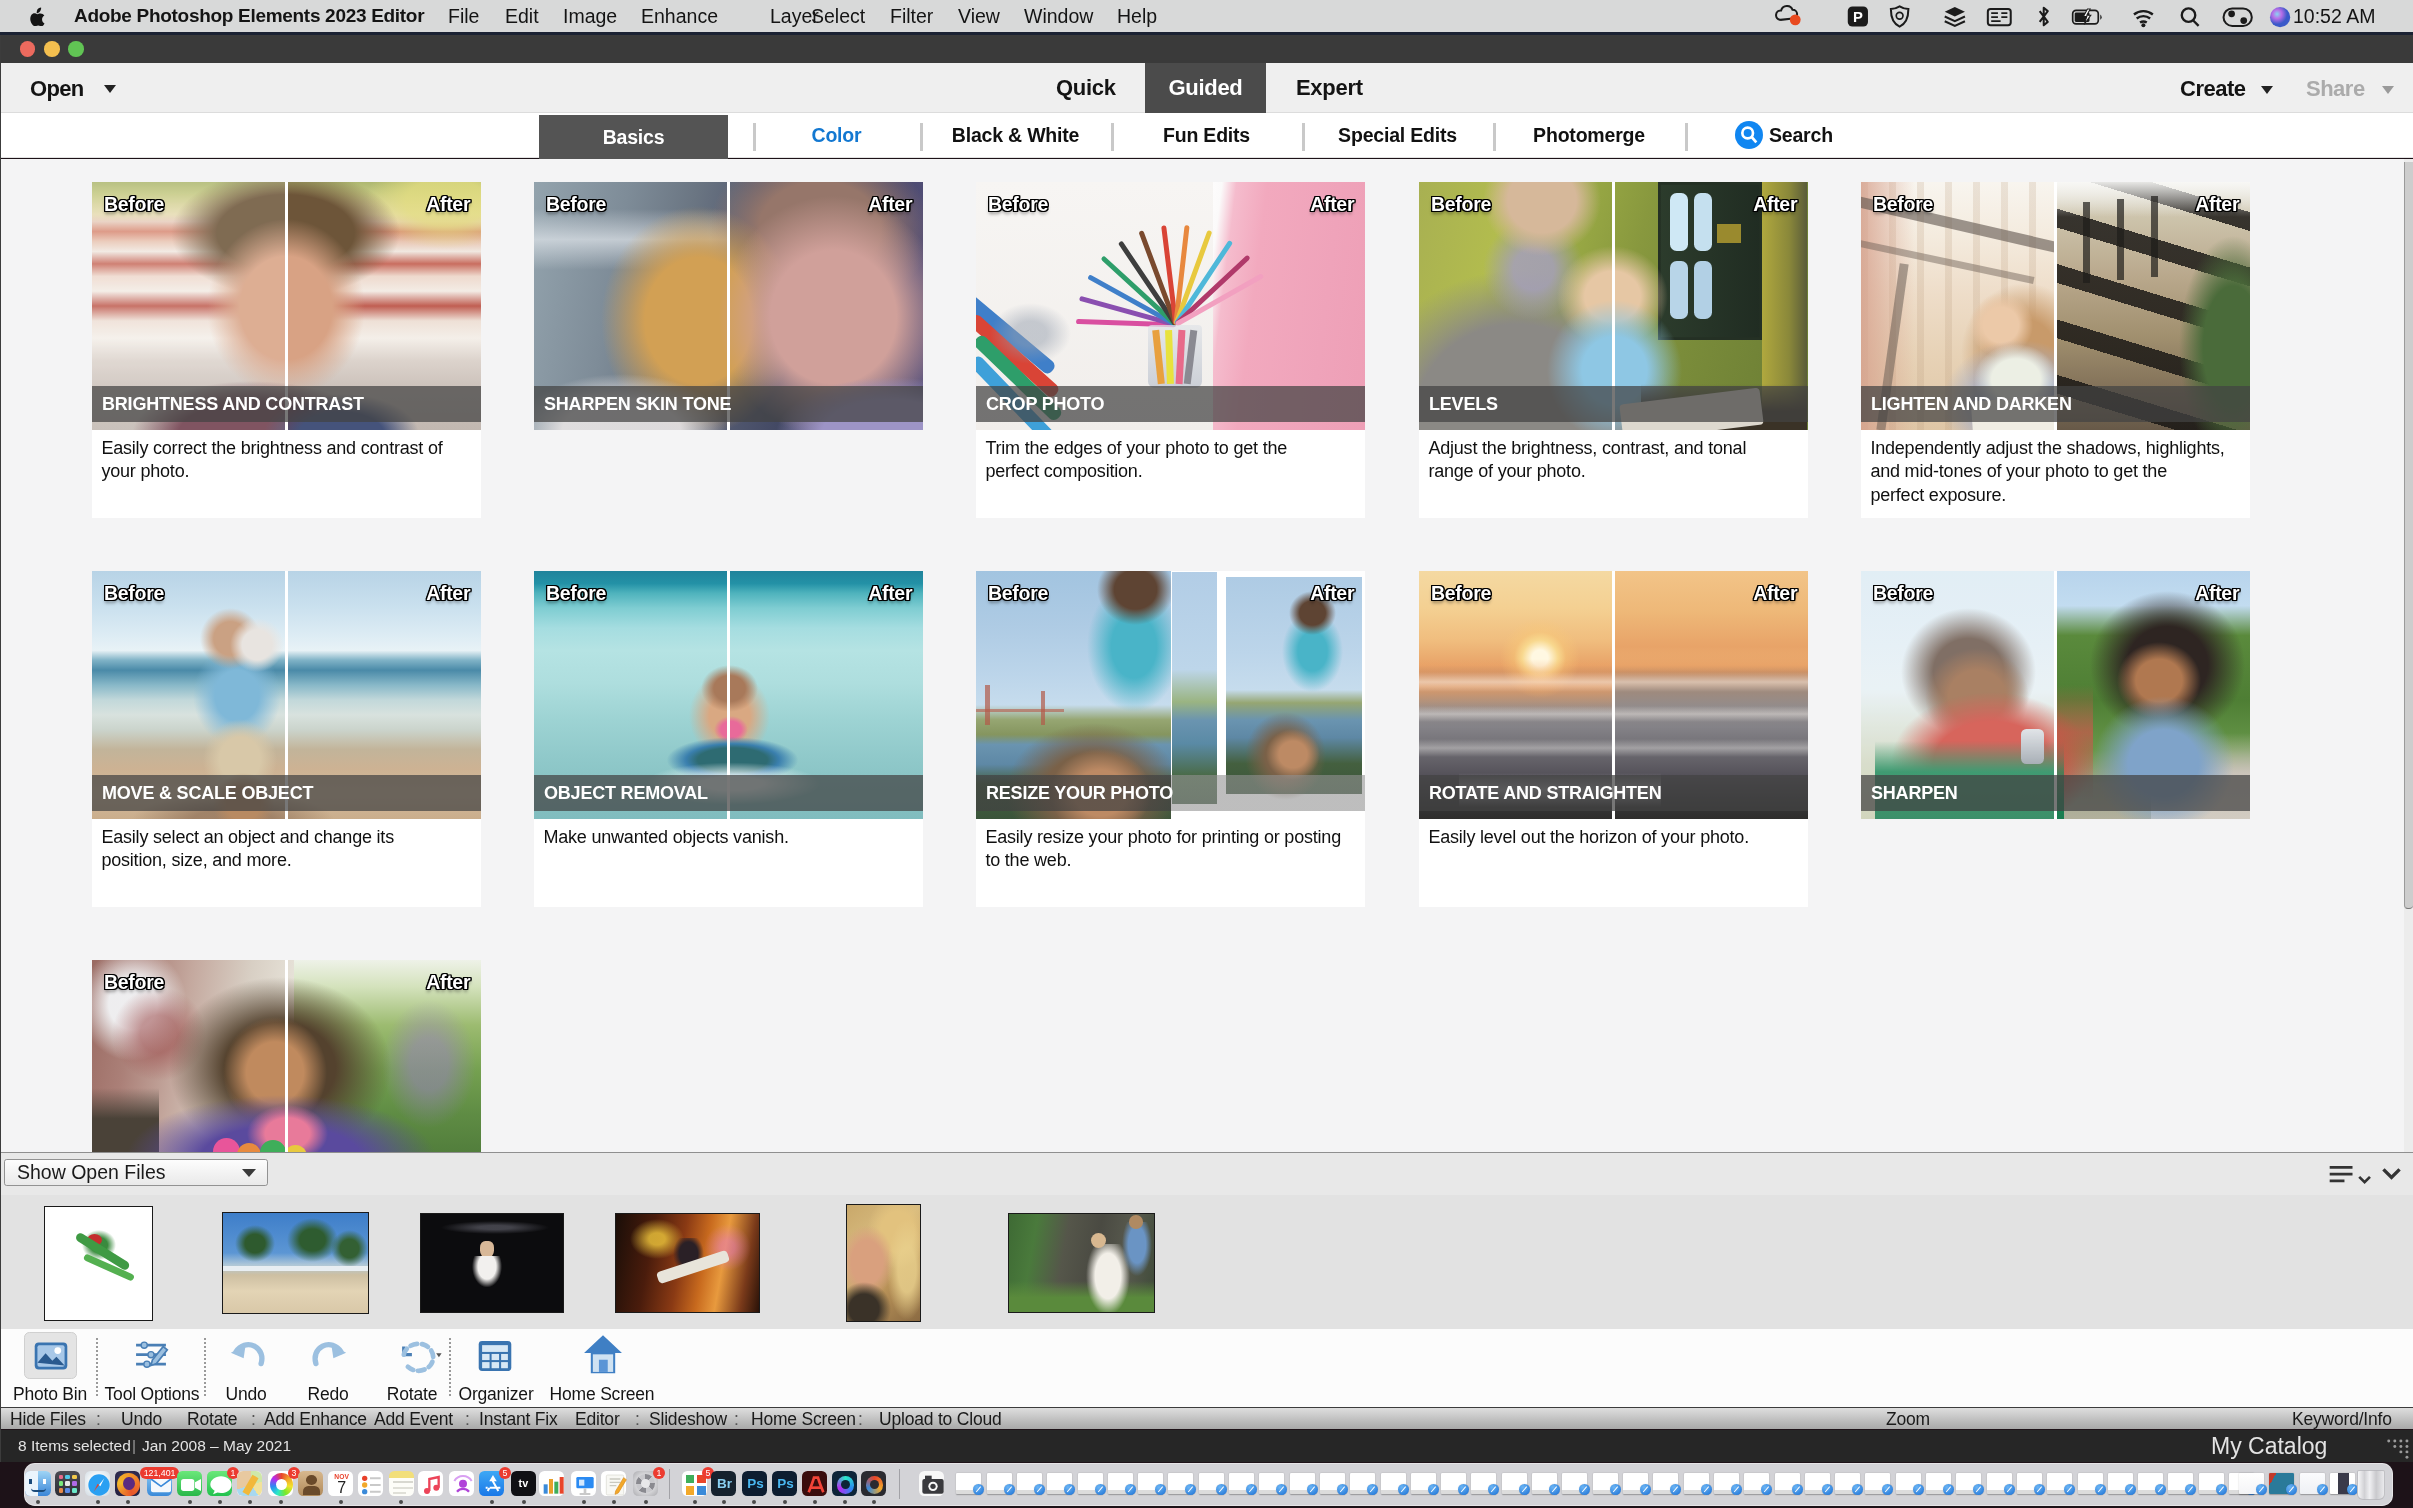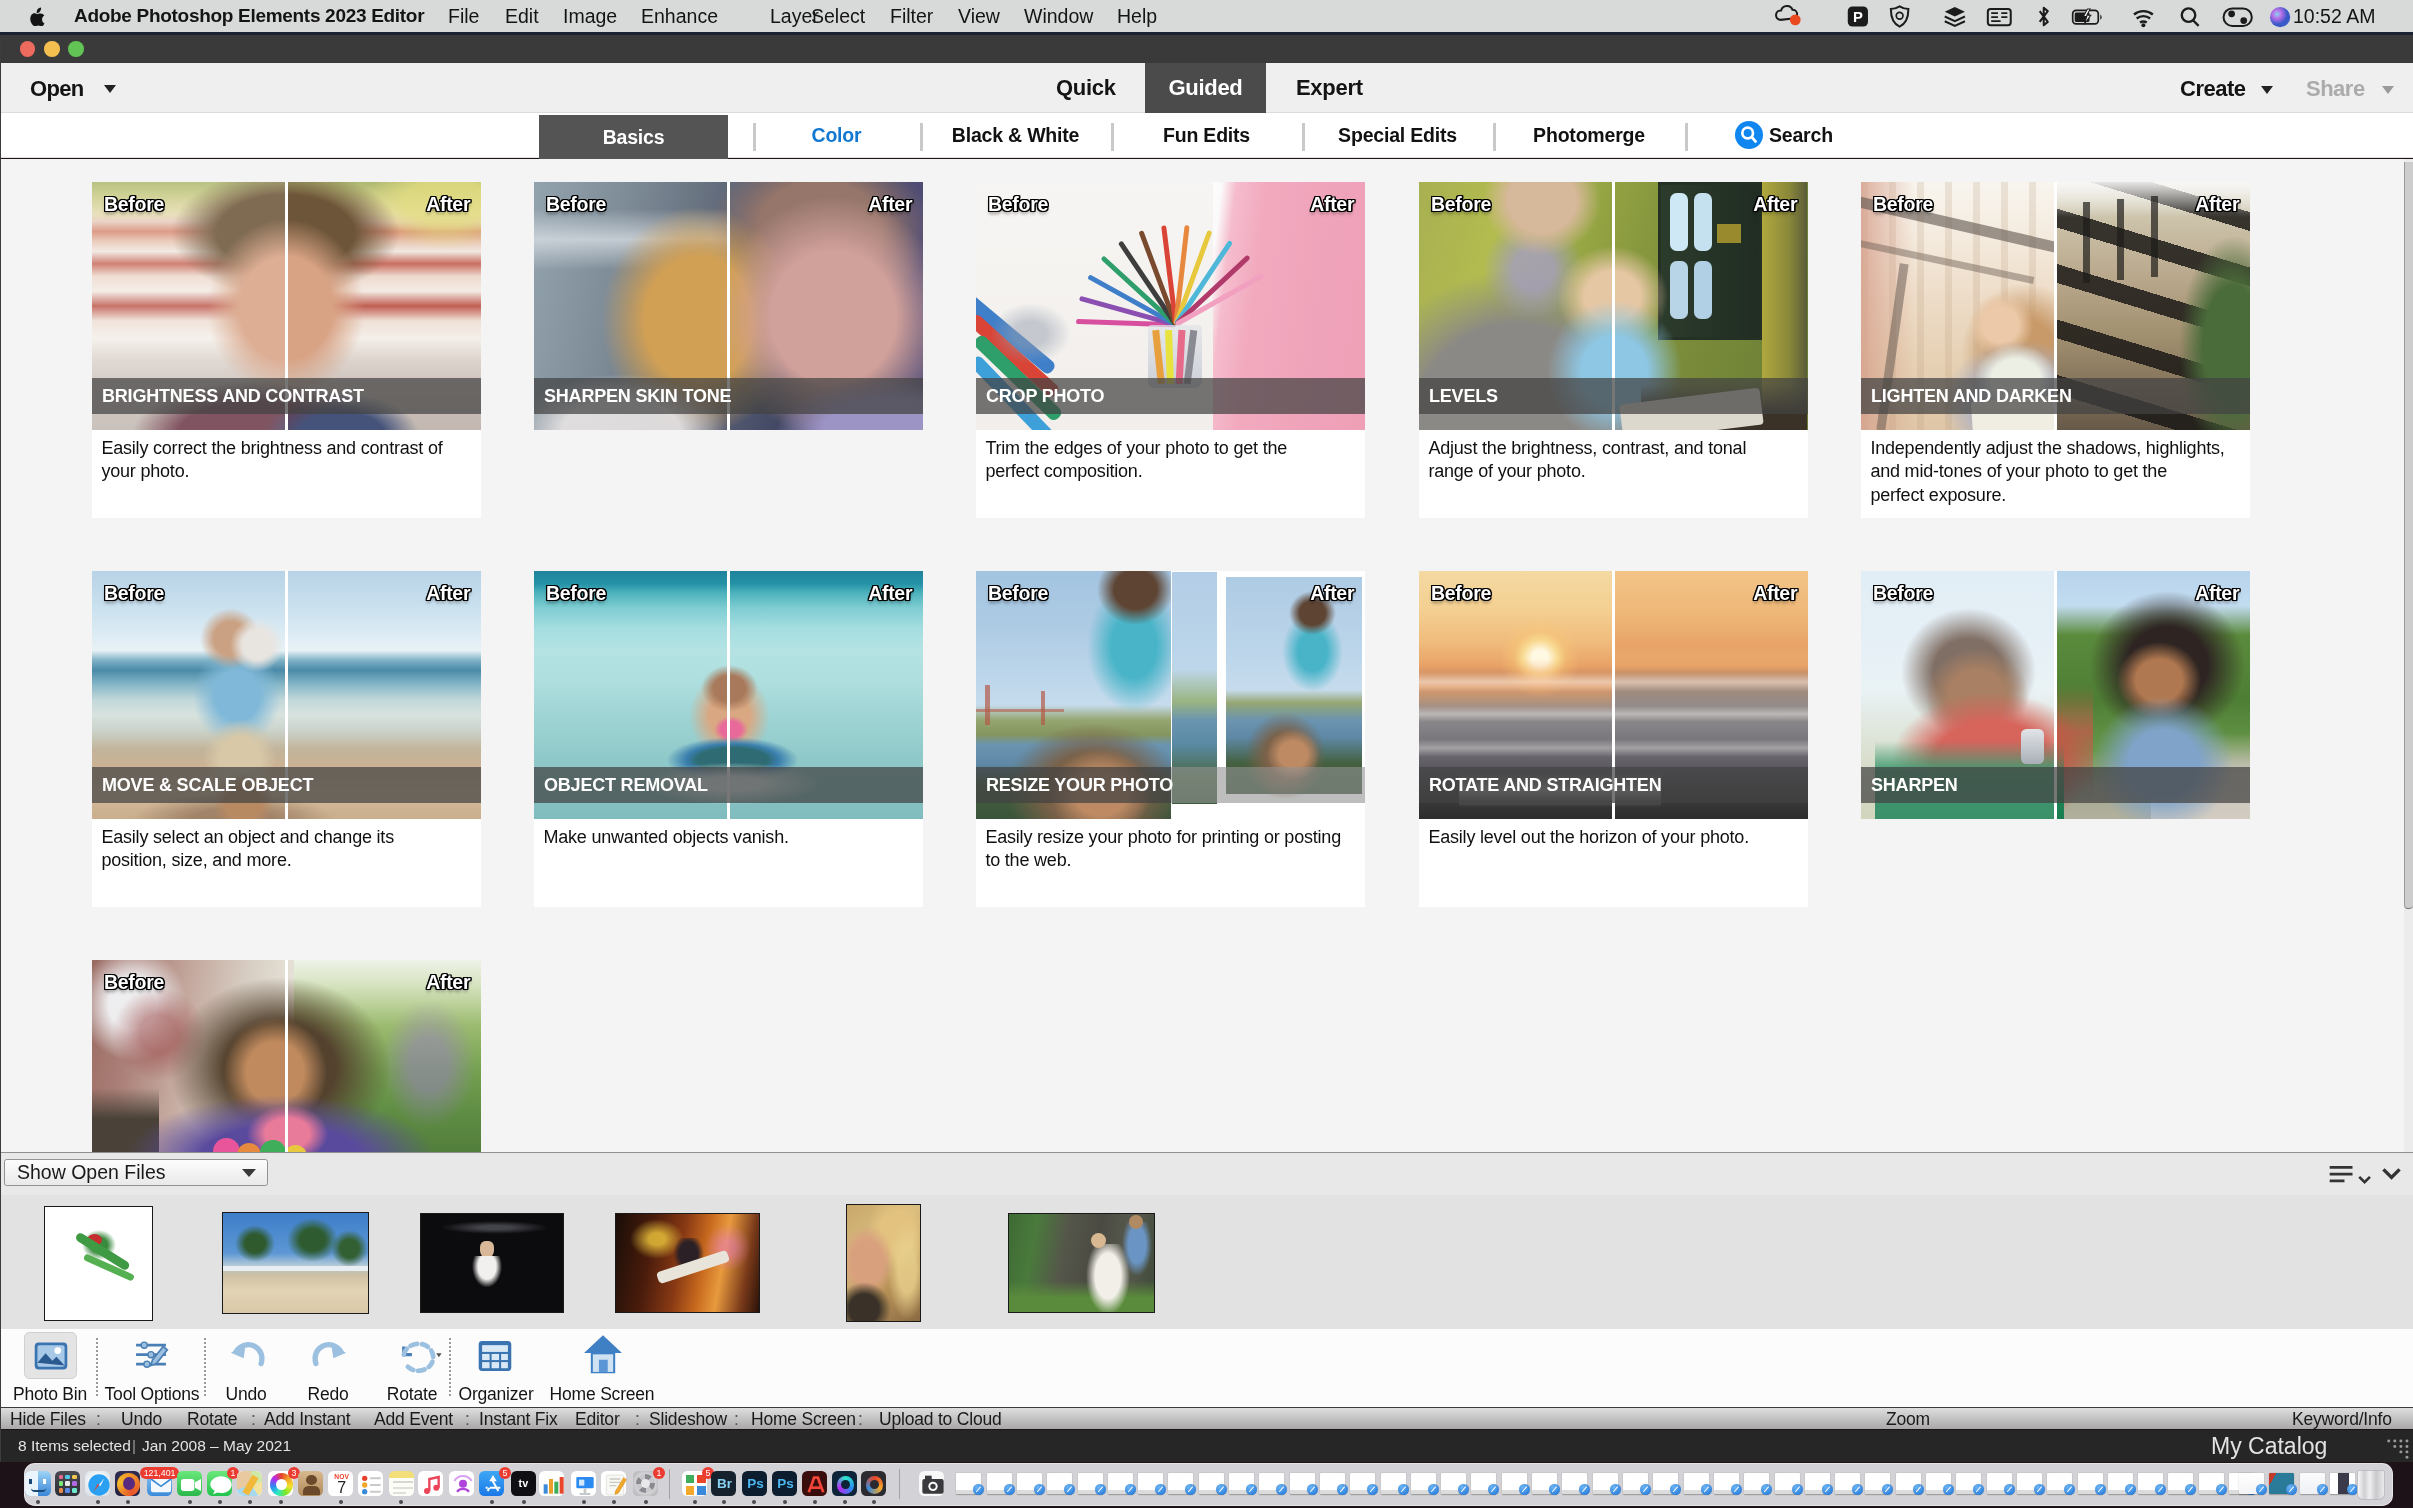--- a/index.html
+++ b/index.html
@@ -15,21 +15,21 @@
 #tabrow{left:0;top:112px;width:2413px;height:46px;background:#fff;border-bottom:0.7px solid #e2e2e2}
 .tr-div{position:absolute;top:11.4px;width:3.4px;height:28px;background:#c9c9c9}
 .tabtxt{position:absolute;top:0;height:46px;line-height:46px;font-weight:bold;font-size:19.5px;letter-spacing:-0.2px;color:#111;text-align:center}
 
 #content{left:0;top:159px;width:2413px;height:993px;background:#f4f4f5}
 .card{position:absolute;width:389px}
 .ph{position:absolute;left:0;top:0;width:389px;overflow:hidden}
 .ph>div{position:absolute}
 .bal{position:absolute;top:11.4px;font-weight:bold;font-size:19.5px;color:#fff;letter-spacing:-0.3px;
  text-shadow:-1.3px -1.3px 0 #000,1.3px -1.3px 0 #000,-1.3px 1.3px 0 #000,1.3px 1.3px 0 #000,-1.3px 0 0 #000,1.3px 0 0 #000,0 -1.3px 0 #000,0 1.3px 0 #000,0 3.4px 3.4px rgba(0,0,0,.4)}
-.band{position:absolute;left:0;bottom:16px;width:462px;height:36px;background:rgba(66,66,66,.72)}
+.band{position:absolute;left:0;bottom:8px;width:462px;height:36px;background:rgba(66,66,66,.72)}
 .band span{position:absolute;left:10px;top:8px;font-weight:bold;font-size:18px;color:#fff;letter-spacing:-0.2px}
 .vdiv{position:absolute;top:0;width:2.7px;height:100%;background:#fff}
 .desc{position:absolute;left:0;width:389px;background:#fff;color:#101010;font-size:18px;line-height:23.6px;padding:6.7px 5.4px 6px 9.4px;letter-spacing:-0.2px}
 
 #sofbar{left:0;top:1152px;width:2413px;height:44px;background:#e8e8e8;border-top:1.3px solid #8f8f8f}
 #combo{position:absolute;left:4px;top:6px;width:264px;height:27px;background:linear-gradient(#fdfdfd,#e9e9e9);
  border:1.3px solid #929292;border-radius:2.7px;font-size:19.5px;color:#1a1a1a;line-height:24px;padding-left:12px}
 #bin{left:0;top:1195px;width:2413px;height:134px;background:#e2e2e2}
 .thumb{position:absolute;border:1.3px solid #1a1a1a;overflow:hidden}
 #toolbar{left:0;top:1329px;width:2413px;height:78px;background:#fcfcfc}
@@ -508,21 +508,21 @@
       <div class="tool-label abs" style="left:395px;top:55px;width:202px;white-space:nowrap">Organizer</div>
       <div class="tool-label abs" style="left:501px;top:55px;width:202px;white-space:nowrap">Home Screen</div>
       <div class="abs" style="left:96px;top:9.4px;width:0;height:58px;border-left:2px dotted #9a9a9a"></div>
       <div class="abs" style="left:204px;top:9.4px;width:0;height:58px;border-left:2px dotted #9a9a9a"></div>
       <div class="abs" style="left:449px;top:9.4px;width:0;height:58px;border-left:2px dotted #9a9a9a"></div>
     </div>
     <div id="silverbar" class="abs">
       <span style="left:10px">Hide Files</span>
       <span style="left:121px">Undo</span>
       <span style="left:187px">Rotate</span>
-      <span style="left:264px">Add Instant</span>
+      <span style="left:264px">Add Enhance</span>
       <span style="left:374px">Add Event</span>
       <span style="left:479px">Instant Fix</span>
       <span style="left:575px">Editor</span>
       <span style="left:649px">Slideshow</span>
       <span style="left:751px">Home Screen</span>
       <span style="left:879px">Upload to Cloud</span>
       <span style="left:96px;color:#555">:</span>
       <span style="left:251px;color:#555">:</span>
       <span style="left:465px;color:#555">:</span>
       <span style="left:635px;color:#555">:</span>

